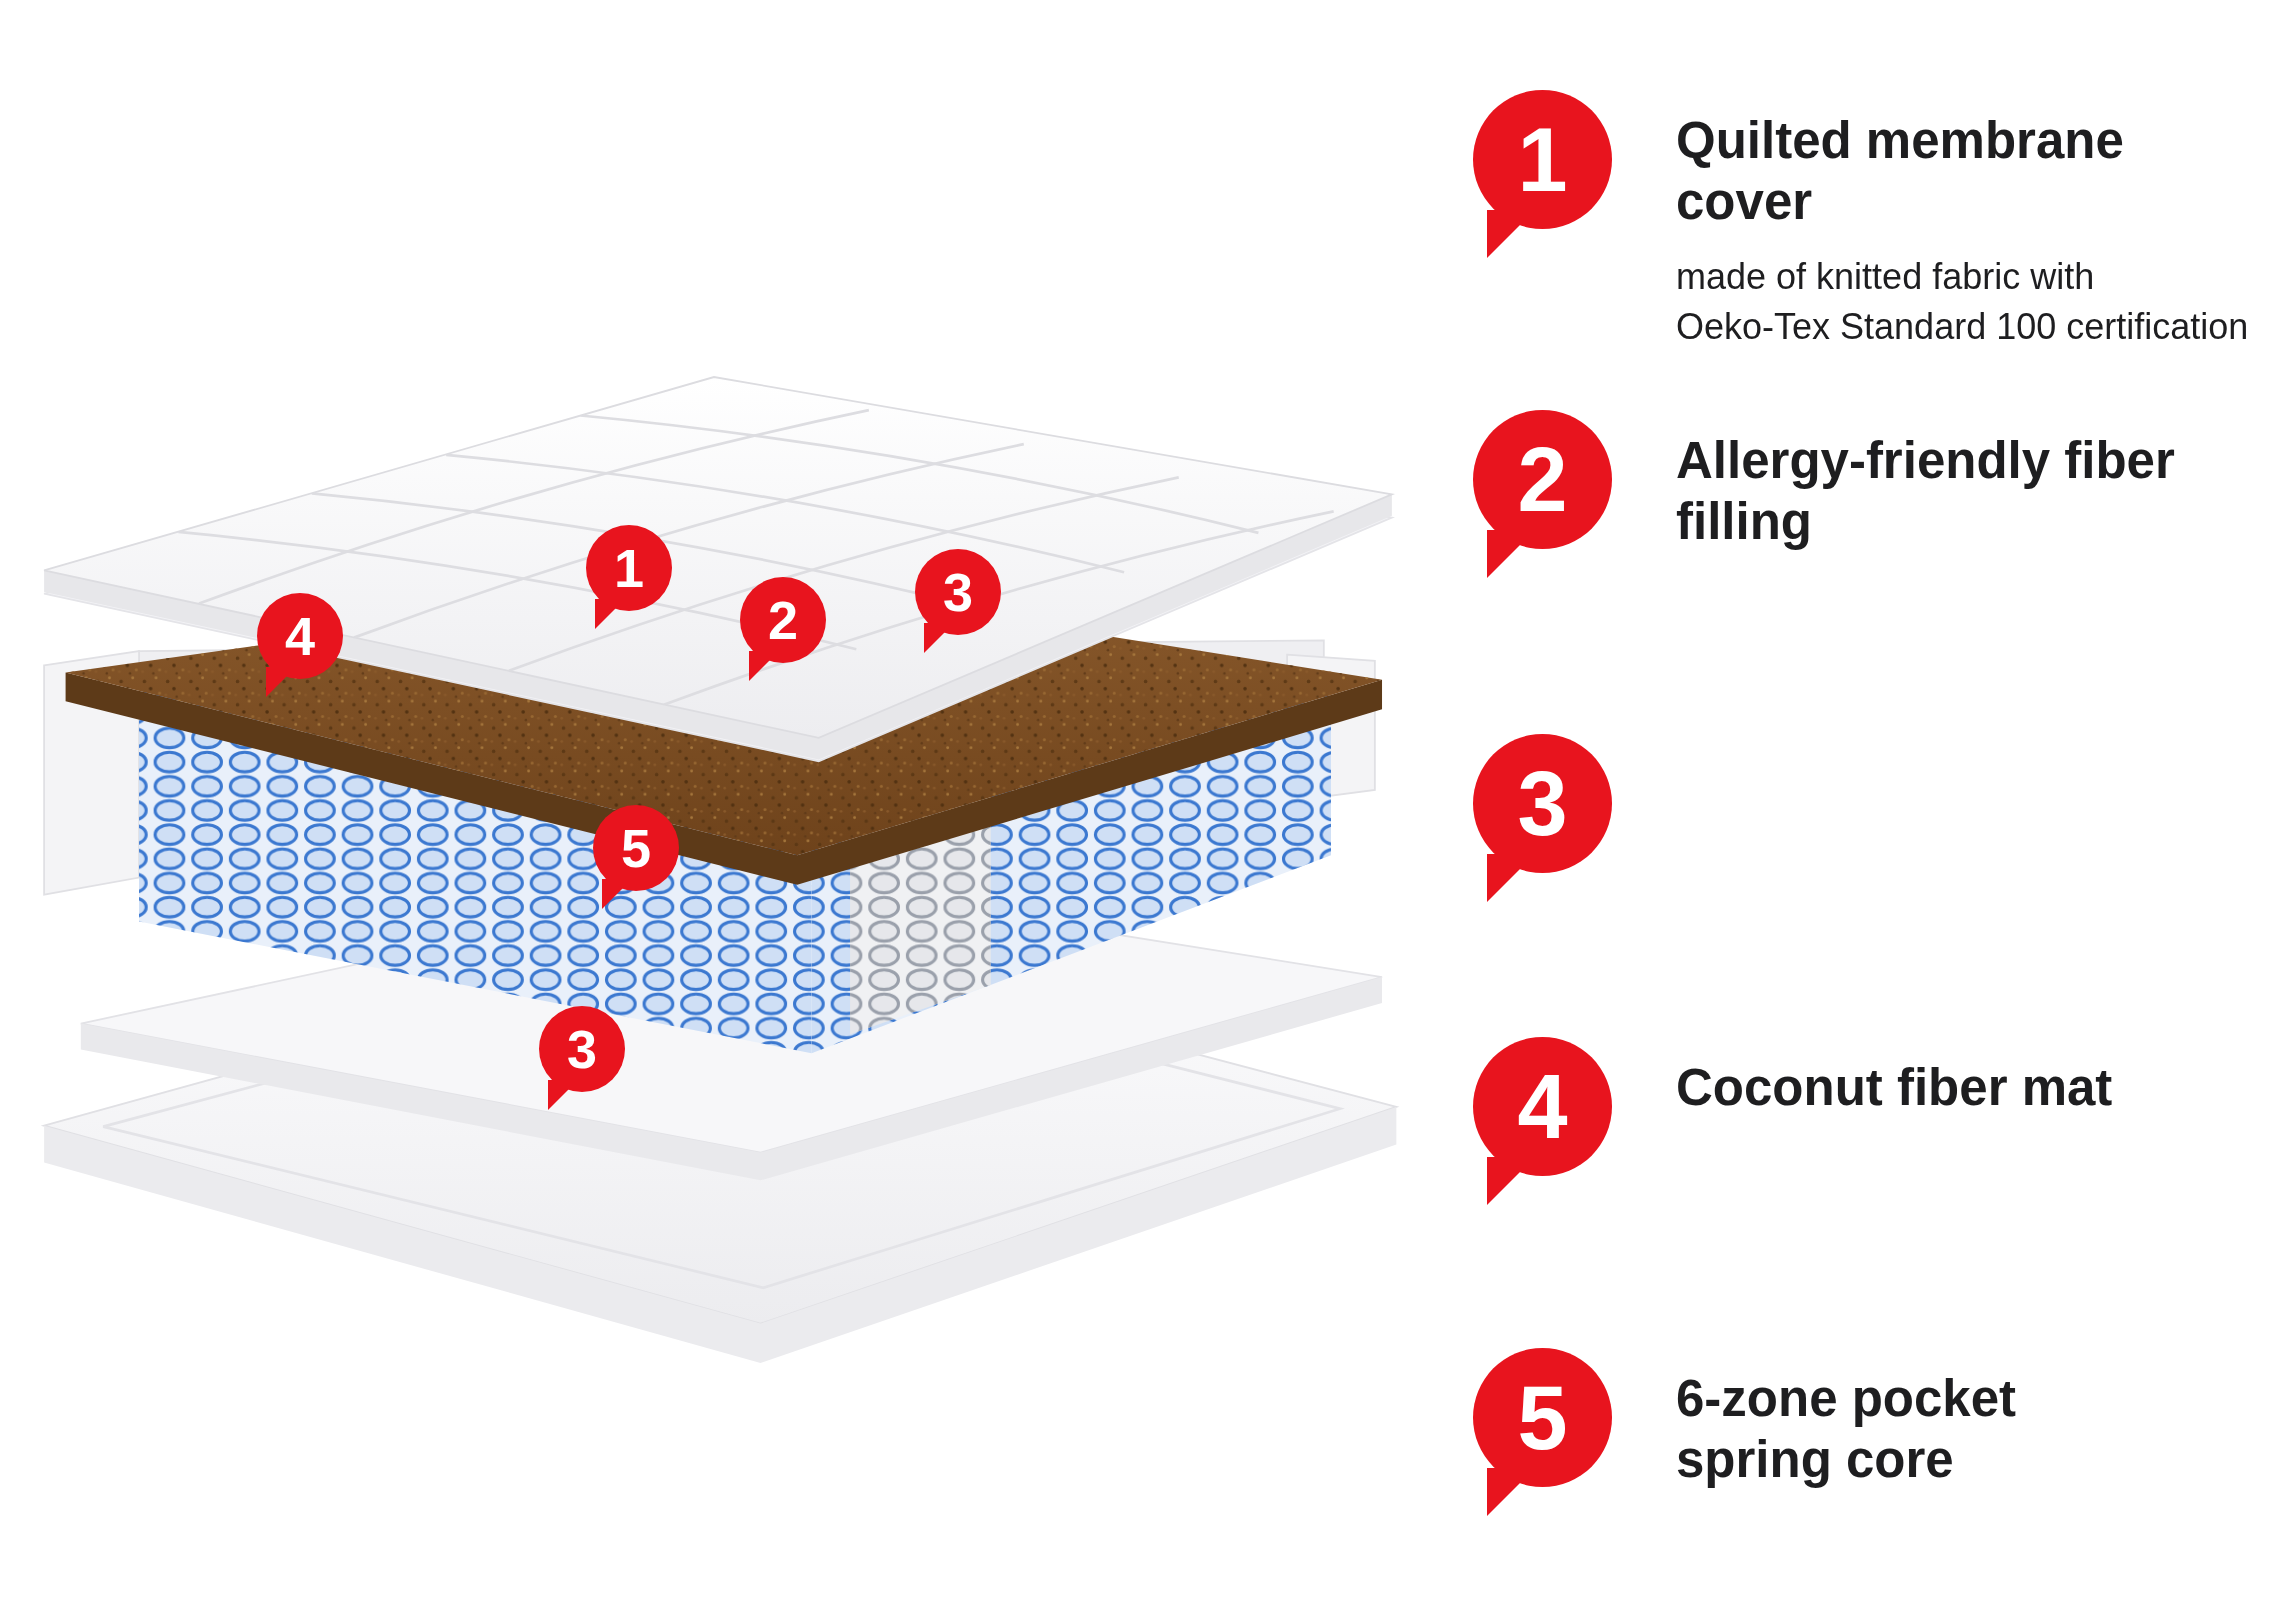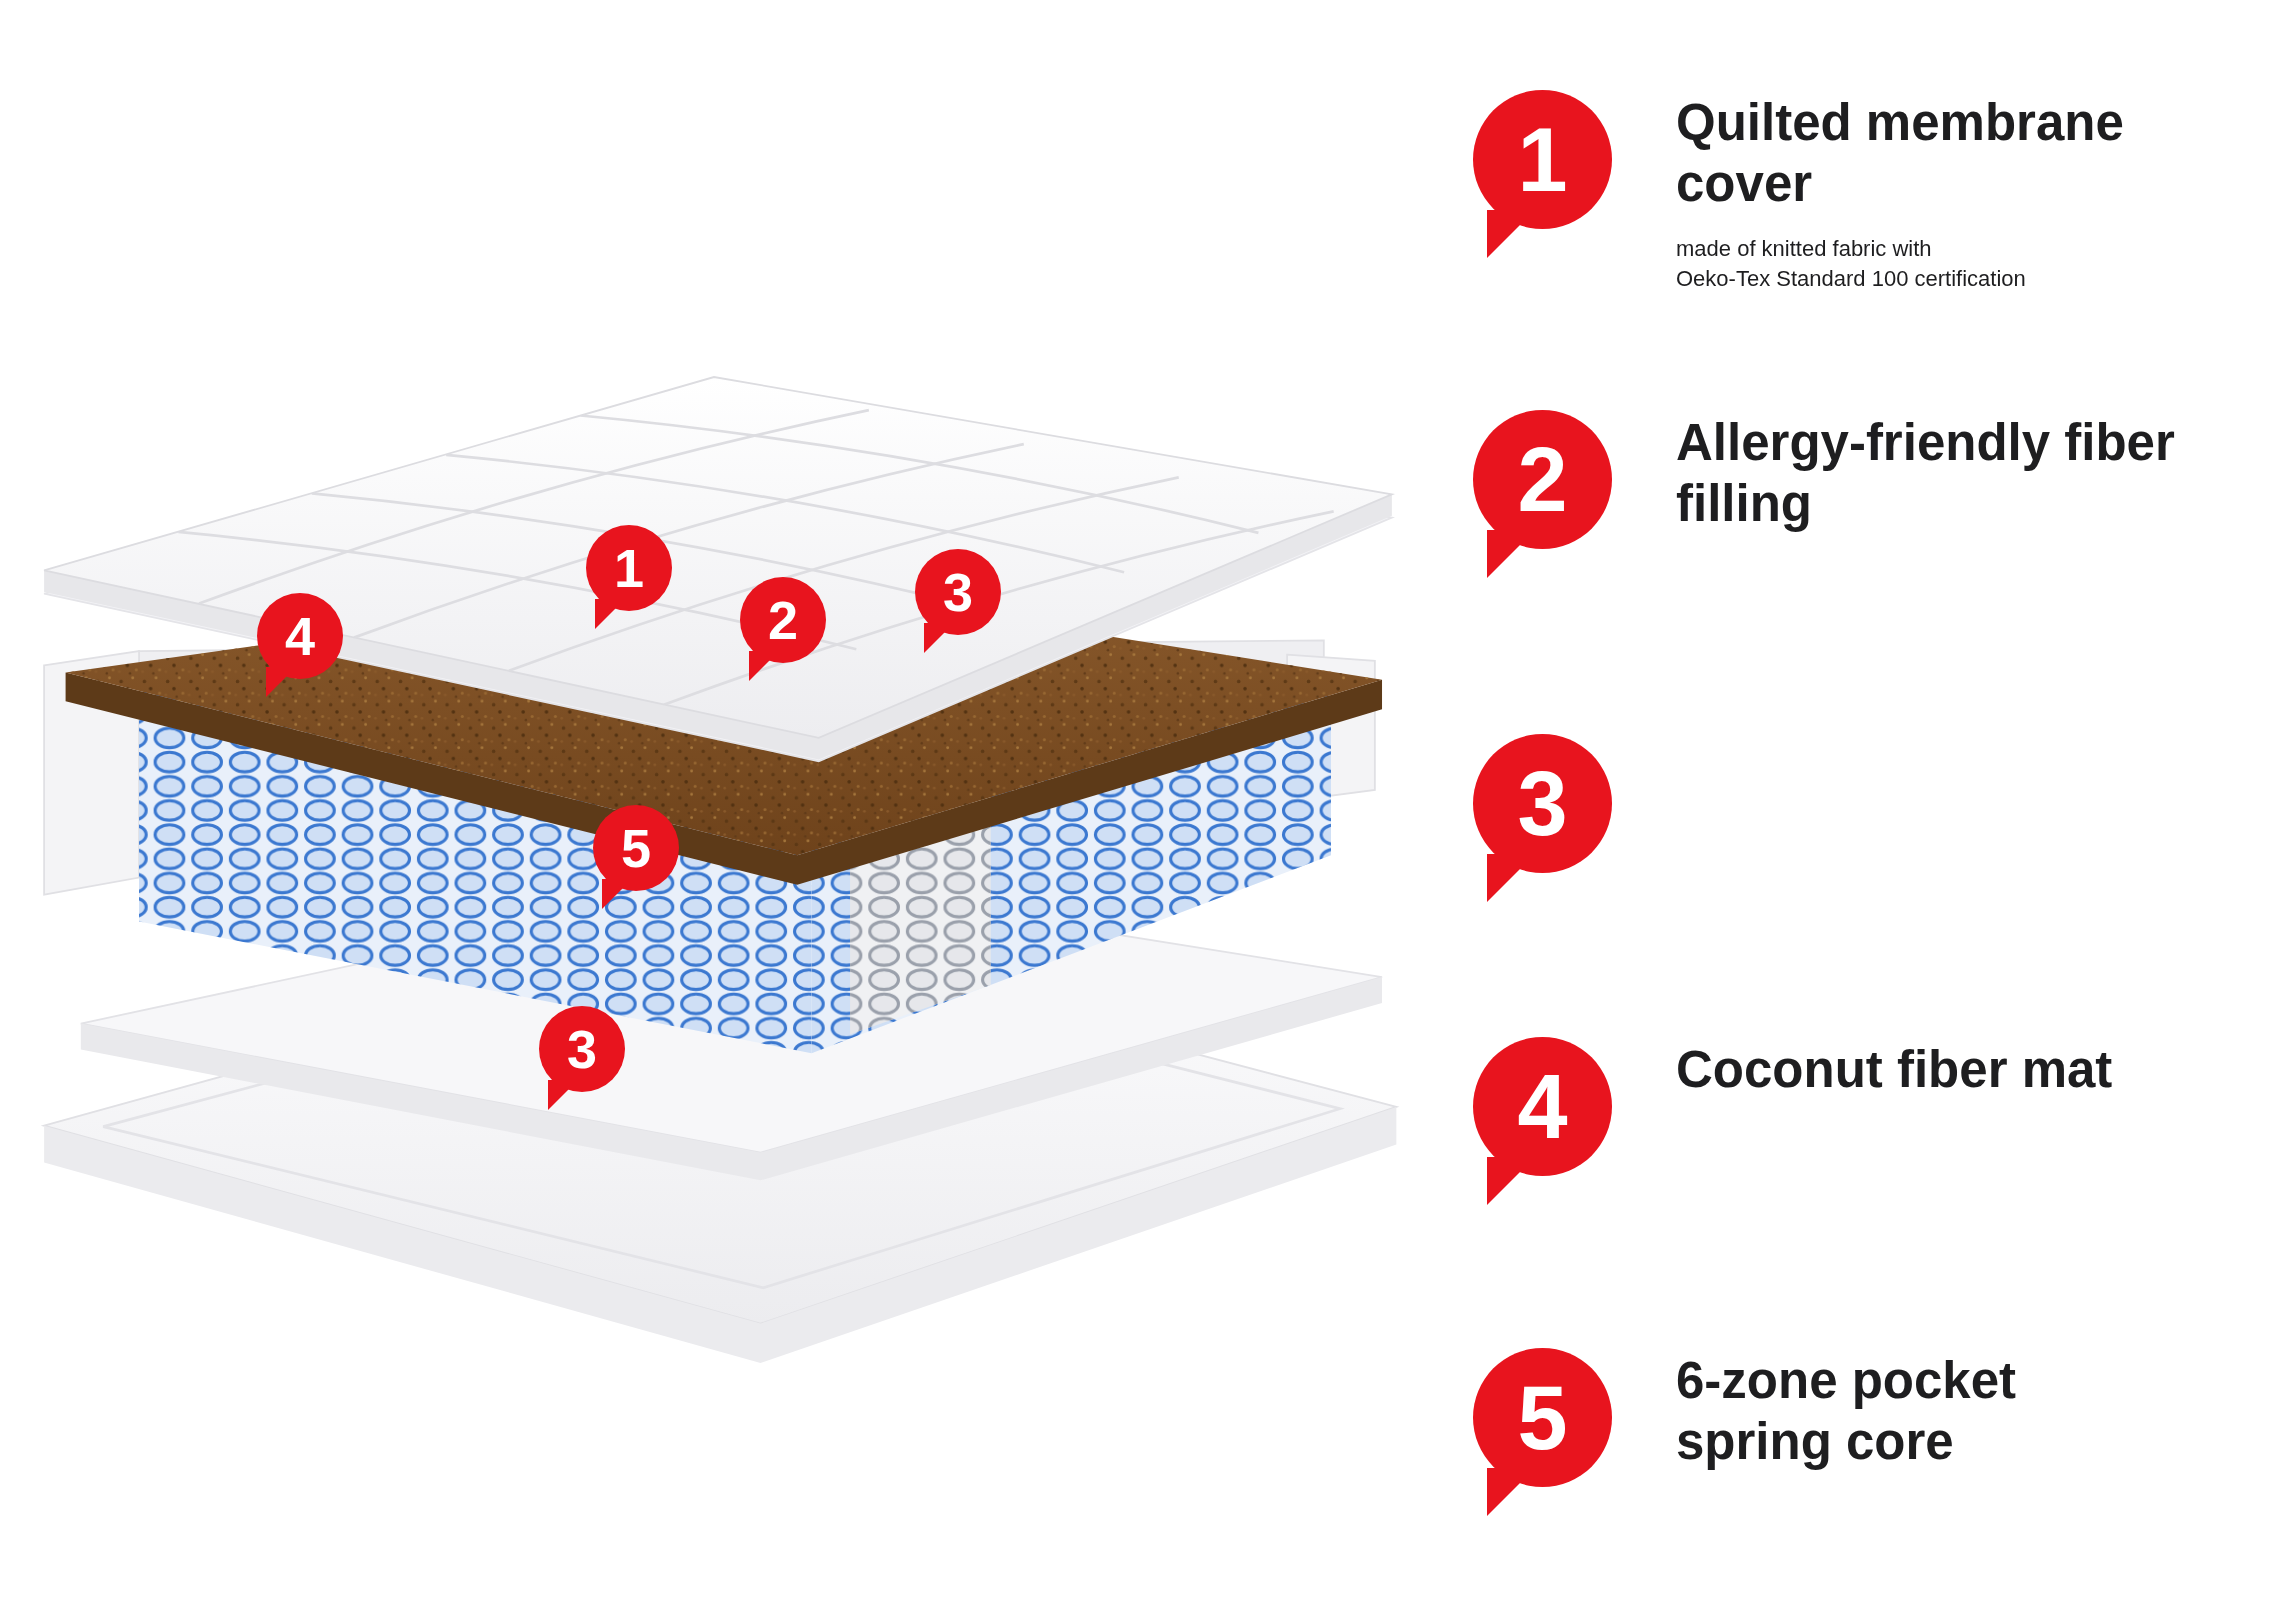--- a/index.html
+++ b/index.html
@@ -39,26 +39,26 @@
   .balloon {
     position:relative; flex:0 0 139px; width:139px; height:139px; border-radius:50%;
     background:var(--red); color:#fff; font-weight:700; font-size:90px;
     display:flex; align-items:center; justify-content:center; line-height:1;
   }
   .balloon::after {
     content:""; position:absolute; bottom:-29px; left:14.3px; width:0; height:0;
     border-top:48px solid var(--red); border-right:48px solid transparent;
   }
 
-  .legend-text { padding-top:1.8px; }
+  .legend-text { padding-top:1.8px;margin-top:18px; }
   .legend-title {
     font-size:51px; font-weight:700; color:var(--ink); line-height:1.2; max-width:502px;
   }
   .legend-desc {
-    margin-top:19.7px; font-size:22px; font-weight:400; color:var(--ink);
+    margin-top:19.7px; font-size:36px; font-weight:400; color:var(--ink);
     line-height:1.38; white-space:pre-line; max-width:627px;
   }
   .legend-desc:empty { display:none; }
 </style>
 </head>
 <body>
 
 <div class="stage">
 
   <svg class="mattress" width="2293" height="1603" viewBox="0 0 2560 1790">

